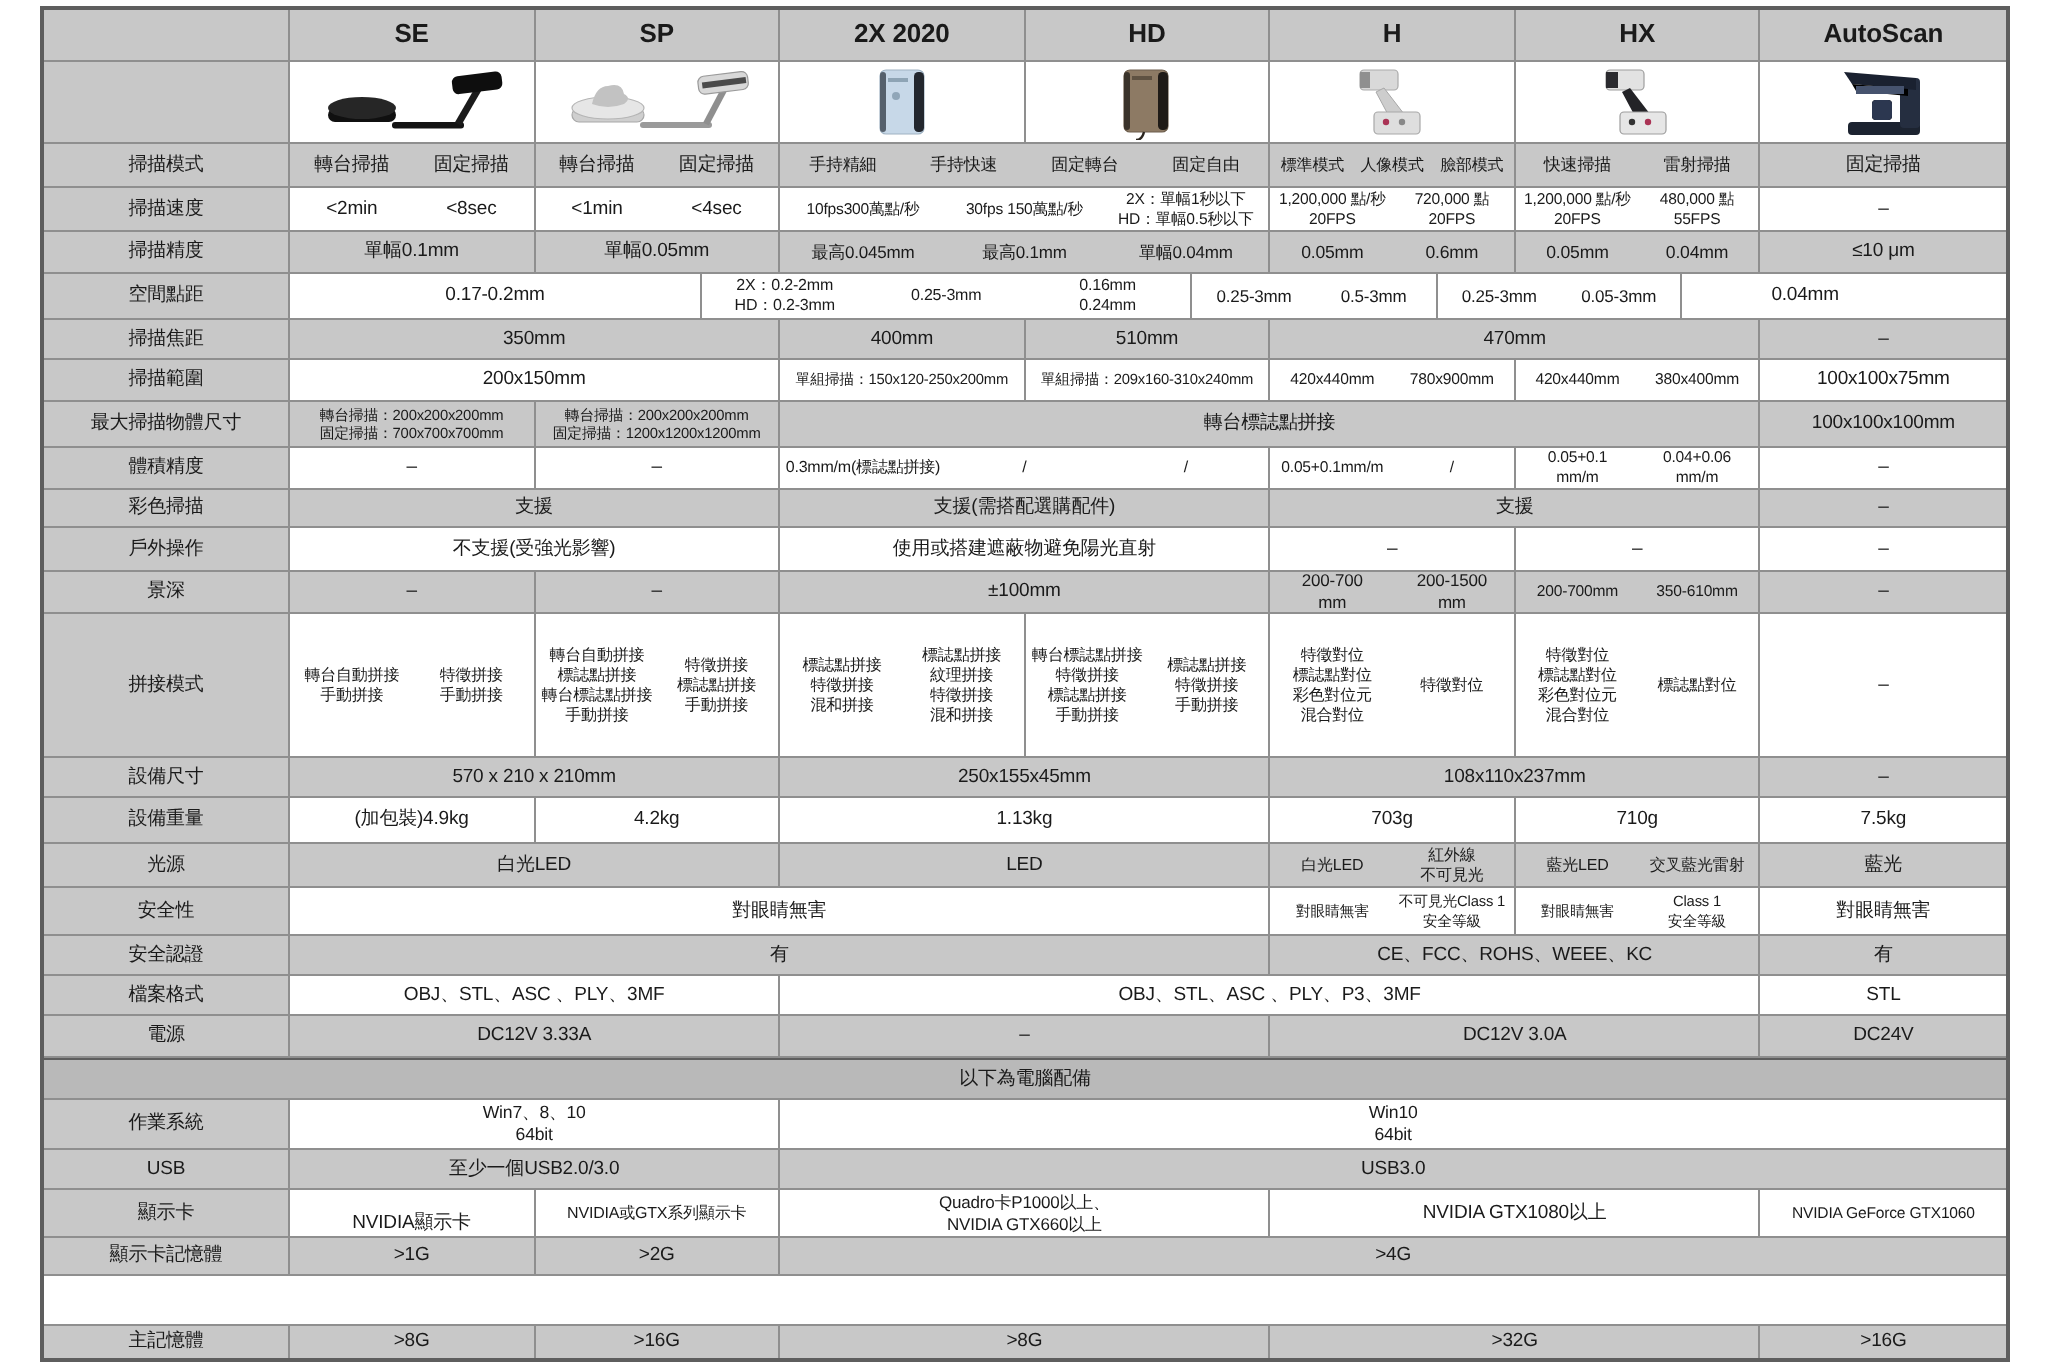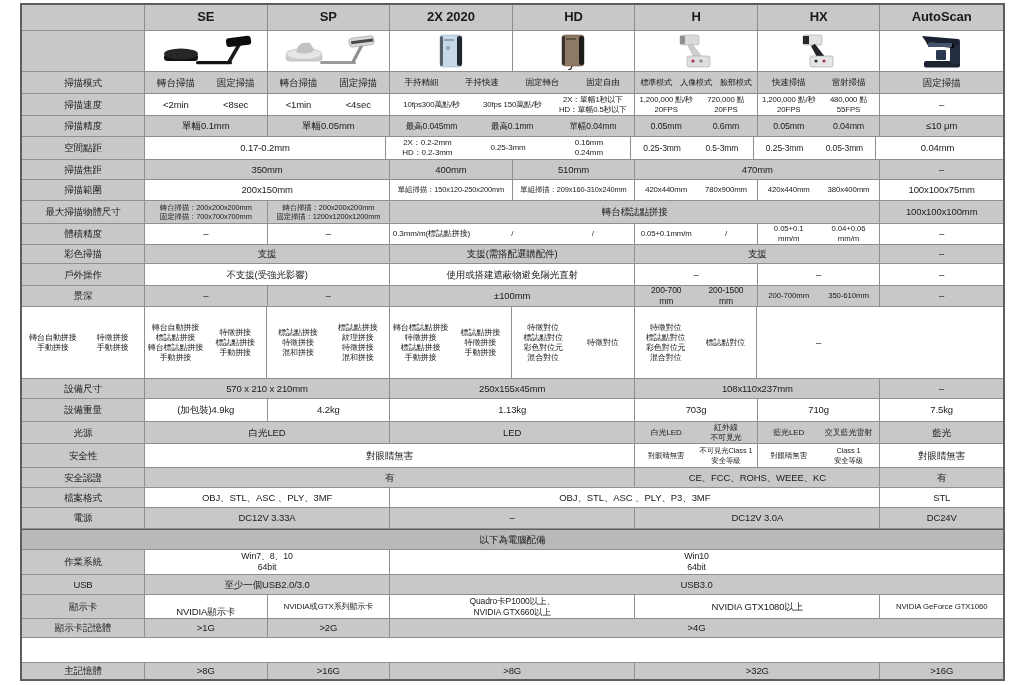--- a/index.html
+++ b/index.html
@@ -255,21 +255,21 @@
           </div>
         </div>
         <div class="cell bg-g" style="width: 122.571px;">
           <div class="txt">≤10 μm</div>
         </div>
       </div>
       <div class="row" style="height: 23px;">
         <div class="cell bg-g label-cell" style="width: 123px;">
           <div class="txt">空間點距</div>
         </div>
-        <div class="cell bg-w" style="width: 241px; text-align: right;">
+        <div class="cell bg-w" style="width: 206px; text-align: right;">
           <div class="txt">0.17-0.2mm</div>
         </div>
         <div class="cell bg-w" style="width: 245.142px;">
           <div class="items">
             <div class="item" style="font-size: 8px;">2X：0.2-2mm
 HD：0.2-3mm</div>
             <div class="item" style="font-size: 8px;">0.25-3mm</div>
             <div class="item" style="font-size: 8px;">0.16mm
 0.24mm</div>
           </div>
@@ -455,20 +455,23 @@
           <div class="items">
             <div class="item" style="font-size: 7.8px;">200-700mm</div>
             <div class="item" style="font-size: 7.8px;">350-610mm</div>
           </div>
         </div>
         <div class="cell bg-g" style="width: 122.571px;">
           <div class="txt">–</div>
         </div>
       </div>
       <div class="row" style="height: 72px;">
+        <div class="cell bg-g label-cell" style="width: 123px;">
+          <div class="txt">拼接模式</div>
+        </div>
         <div class="cell bg-w" style="width: 122.571px;">
           <div class="items">
             <div class="item" style="font-size: 8px;">轉台自動拼接
 手動拼接</div>
             <div class="item" style="font-size: 8px;">特徵拼接
 手動拼接</div>
           </div>
         </div>
         <div class="cell bg-w" style="width: 122.571px;">
           <div class="items">

